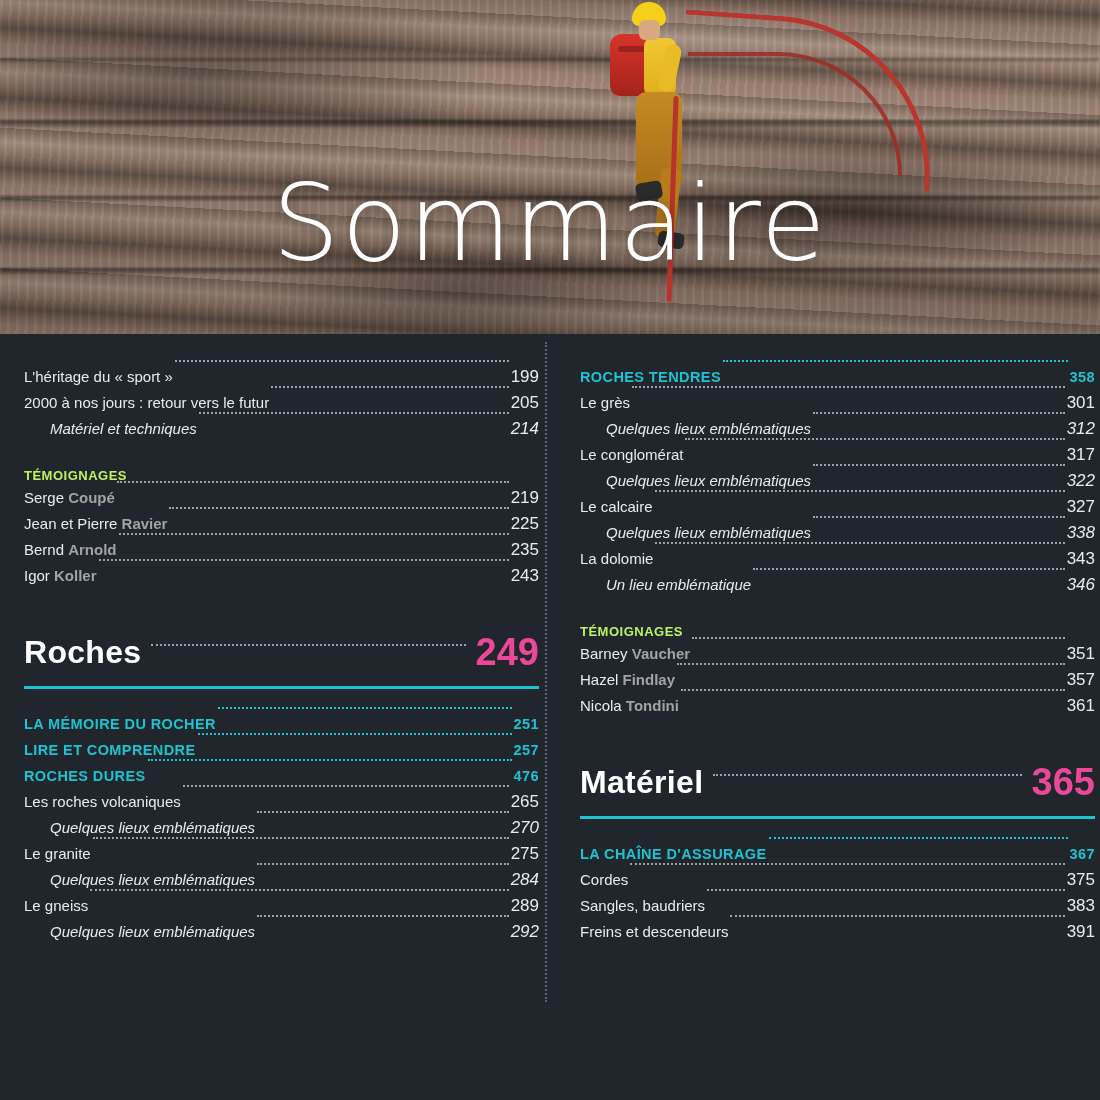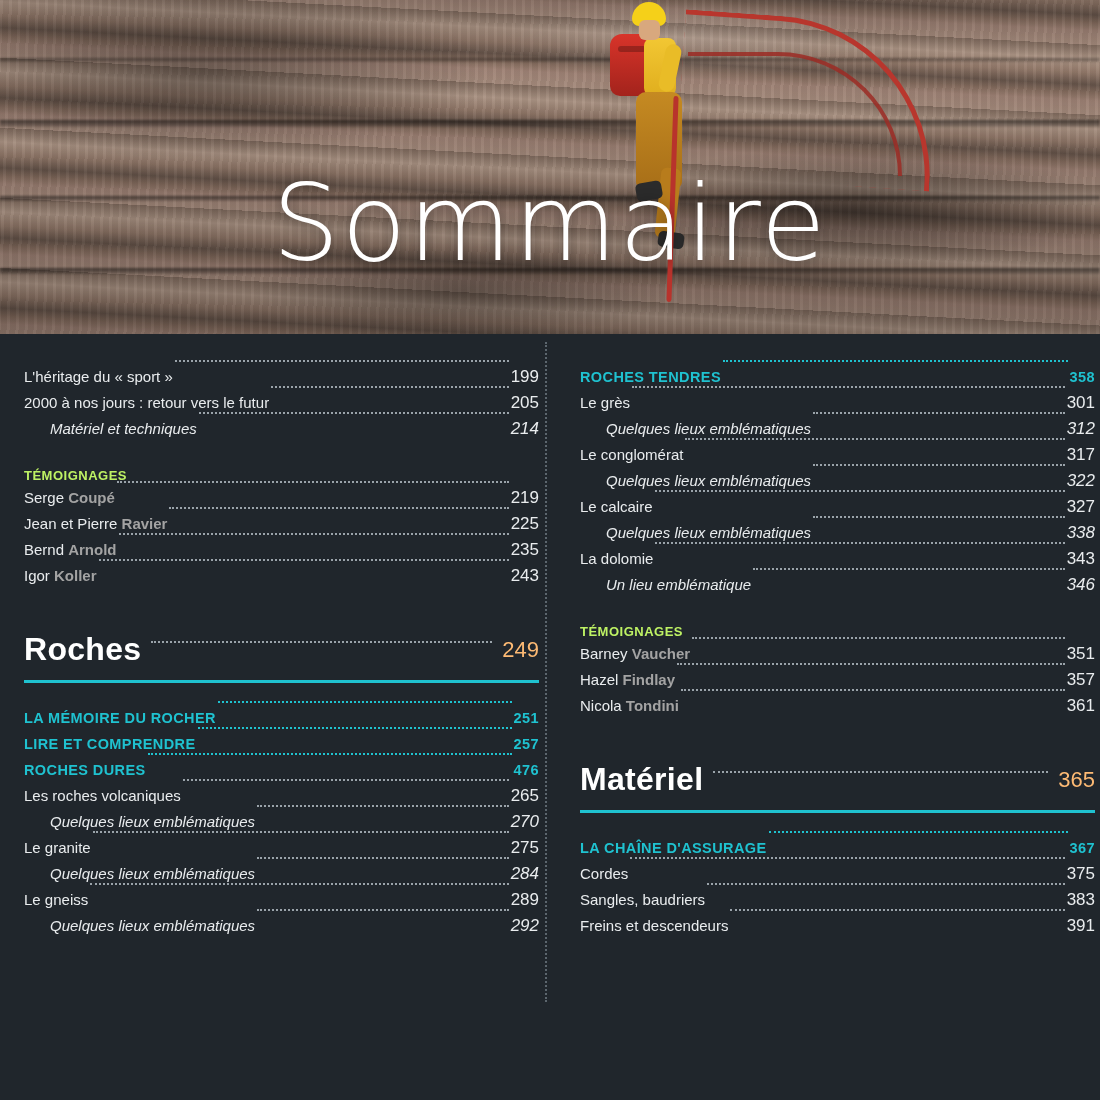--- a/index.html
+++ b/index.html
@@ -230,24 +230,24 @@
     flex: 0 0 auto;
   }
   .chapter .ch-dots {
     flex: 1 1 auto;
     border-bottom: 2px dotted #9aa3aa;
     margin: 0 10px;
     transform: translateY(-8px);
     height: 0;
   }
   .chapter .ch-pg {
-    font-size: 22px;
-    color: #fdba74;
+    font-size: 38px;
+    color: #ec4899;
     flex: 0 0 auto;
-    font-weight: 400;
+    font-weight: 700;
   }
   .chapter-rule {
     height: 3px;
     background: #1fc2d0;
     margin-top: 12px;
     margin-bottom: 22px;
   }
   .spacer-22 { height: 22px; }
 </style>
 </head>

